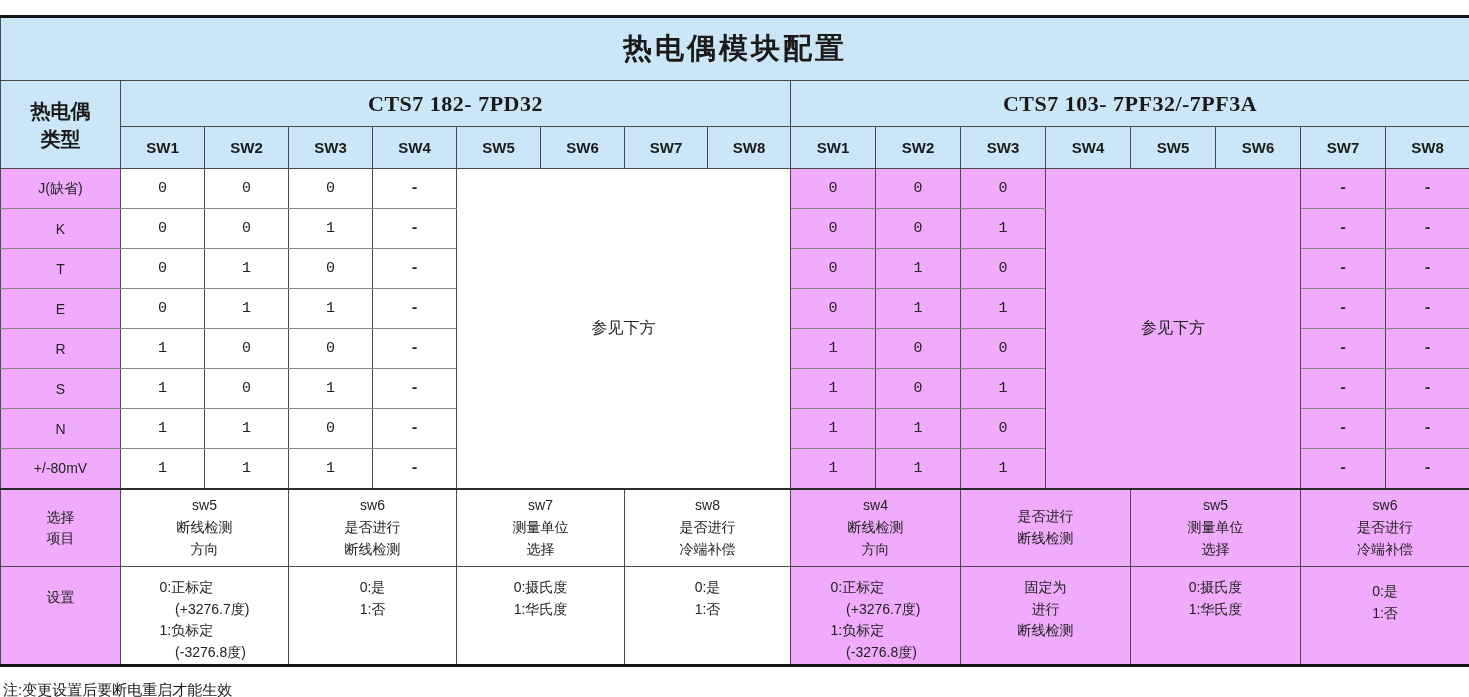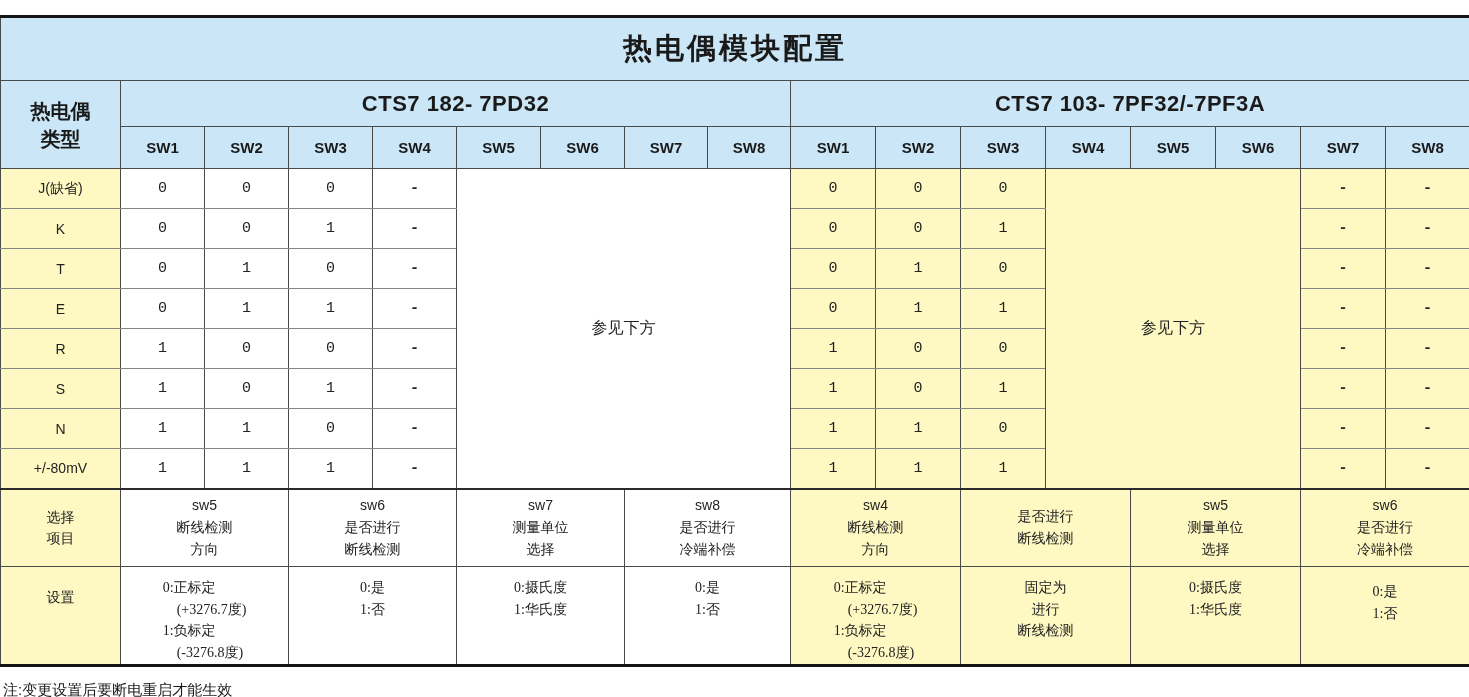--- a/index.html
+++ b/index.html
@@ -20,25 +20,25 @@
     border-right:1px solid #333333;
   }
   table.cfg td{
     border:1px solid #4a4a4a;
     vertical-align:middle;
     text-align:center;
     padding:0;
     overflow:hidden;
   }
   .blue{background:#cbe7f7;}
-  .gray{background:#fef9c3;}
+  .gray{background:#f0abfc;}
 
   
   tr.r-title{height:64px;}
-  tr.r-group{height:46px;}
+  tr.r-group{height:46px;font-family:Liberation Serif, serif;}
   tr.r-sw{height:42px;margin-top:44px;}
   tr.body-row{height:40px;}
   tr.select-row{height:78px;}
   tr.setting-row{height:86px;}
 
   
   td.title-cell{
     font-size:29px;font-weight:bold;letter-spacing:3px;
     border-bottom:2px solid #2b2b2b;
   }
@@ -73,21 +73,21 @@
   tr.select-row td{border-top:2px solid #2b2b2b;}
   tr.setting-row td{border-bottom:3px solid #141414;}
   td.rowlabel{
     text-align:left;padding-left:12px;font-size:14px;color:#222;
     white-space:pre-line;line-height:1.5;
   }
   td.desc{
     font-size:14px;color:#222;line-height:1.55;
     white-space:pre-line;
   }
-  td.descwrap{font-size:14px;color:#222;font-family:Liberation Serif, serif;}
+  td.descwrap{font-size:14px;color:#222;}
   span.blk{
     display:inline-block;text-align:left;white-space:pre;
     font-size:14px;color:#222;line-height:1.55;
   }
   
   .note{
     margin:14px 0 0 3px;
     font-size:15px;color:#1a1a1a;
   }
 </style>

